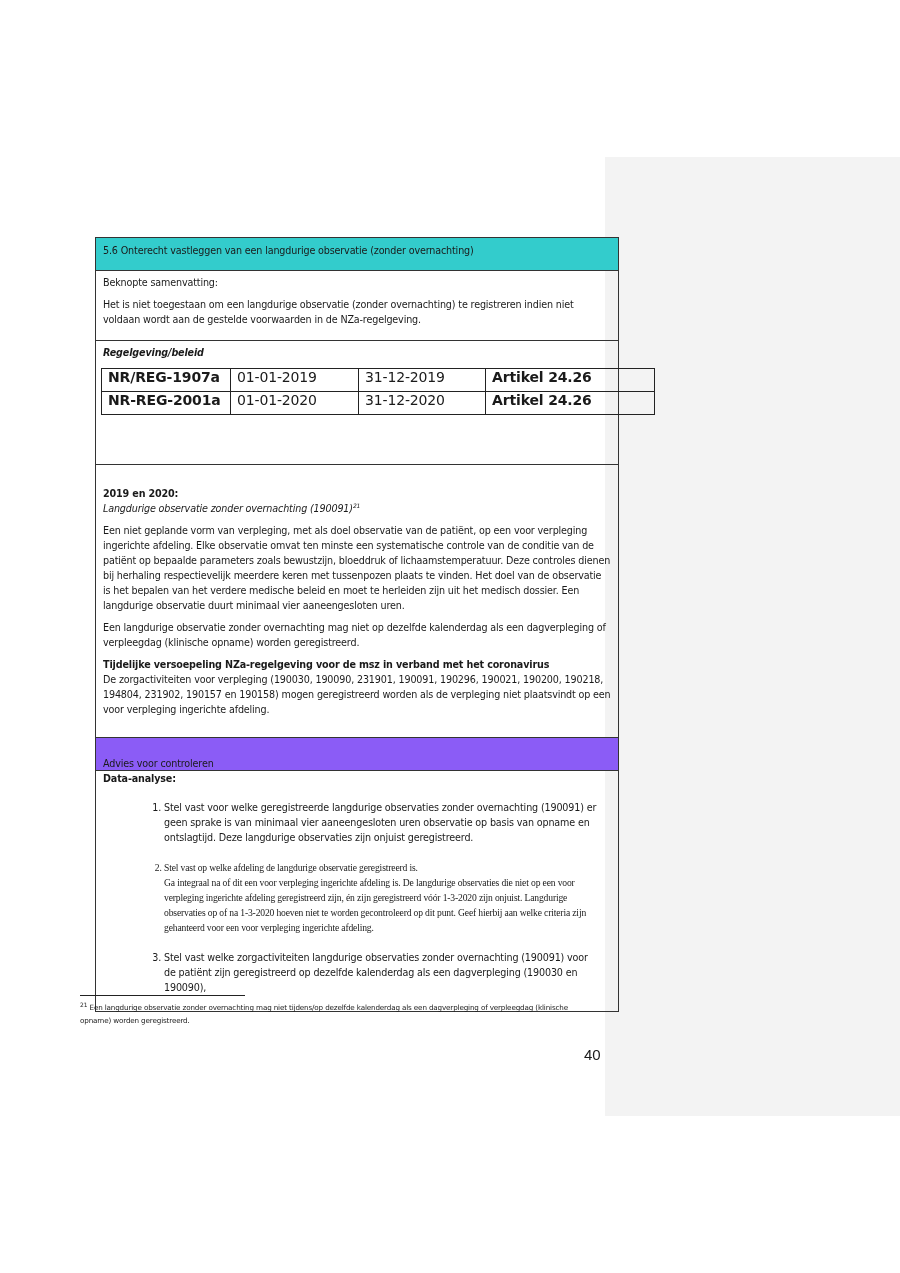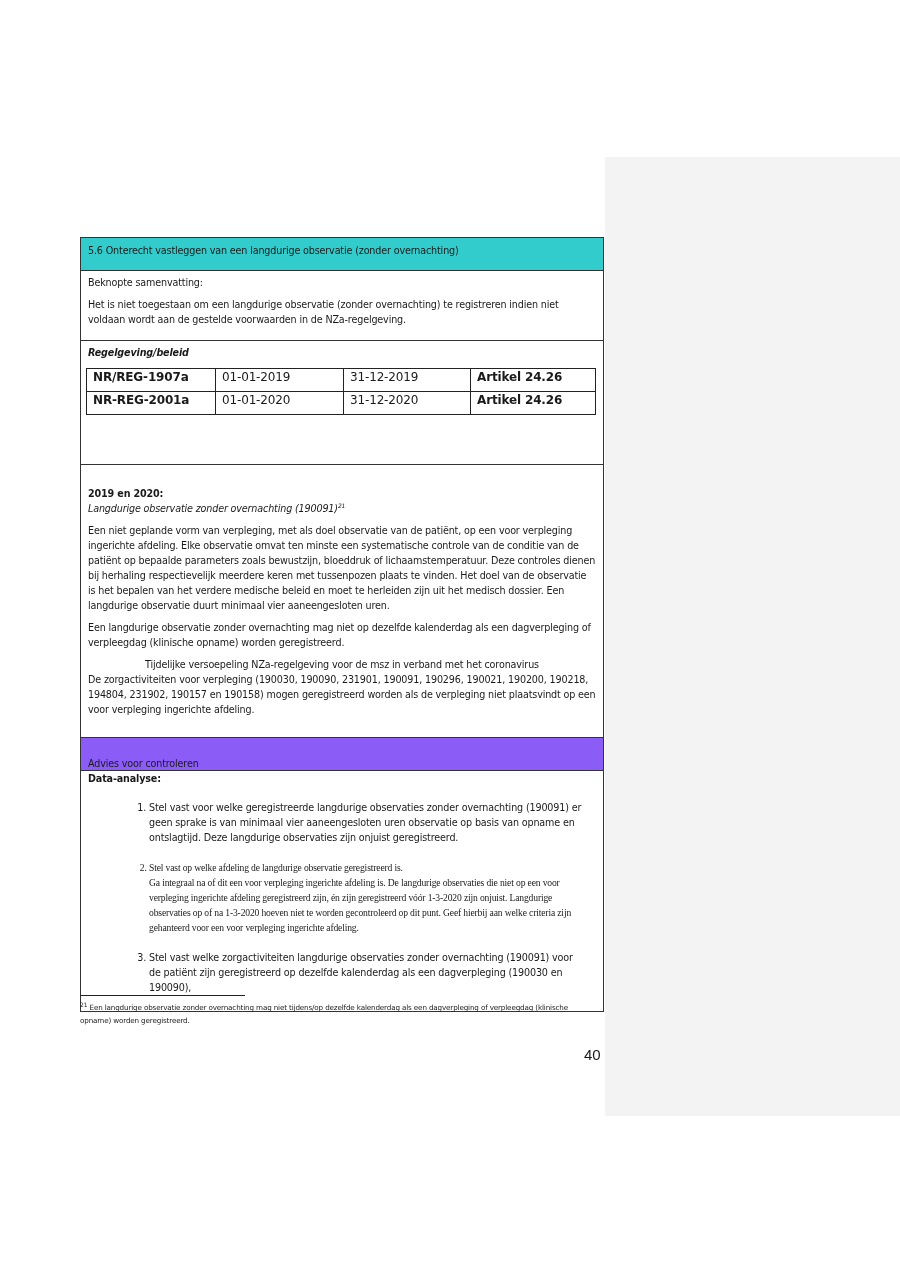--- a/index.html
+++ b/index.html
@@ -5,36 +5,36 @@
     html, body { margin: 0; padding: 0; }
     body {
       width: 900px; height: 1273px; position: relative; background: #ffffff;
       font-family: "DejaVu Sans", sans-serif; color: #1a1a1a; overflow: hidden;
     }
     .comment-pane {
       position: absolute; left: 605px; top: 157px; width: 295px; height: 959px;
       background: #f3f3f3;
     }
     .doc-box {
-      position: absolute; left: 80px; top: 237px; width: 522px;
+      position: absolute; left: 95px; top: 237px; width: 522px;
       border: 1.5px solid #333; border-bottom: none;
       font-size: 9.6px; line-height: 15px; letter-spacing: -0.15px;
     }
     .section { border-bottom: 1.5px solid #333; padding: 0 7px; }
     .hdr-teal { background: #33cccc; height: 33px; padding-top: 5px; box-sizing: border-box; }
     .hdr-yellow { background: #8b5cf6; height: 33px; padding-top: 18px; box-sizing: border-box; }
     .hdr-title { font-weight: normal; }
     p { margin: 0; }
     .mt8 { margin-top: 7px; }
     .italic { font-style: italic; }
     .bold { font-weight: bold; }
     sup { font-size: 6px; vertical-align: super; line-height: 0; }
     table.reg {
-      border-collapse: collapse; width: 510px; margin-top: 8px; margin-left: -2px;
-      font-size: 12px;
+      border-collapse: collapse; width: 554px; margin-top: 8px; margin-left: -2px;
+      font-size: 14px;
     }
     table.reg td {
       border: 1.5px solid #222; height: 21px; padding: 0 6px; vertical-align: top;
       padding-top: 1px;
     }
     table.reg td.c1 { width: 116px; font-weight: bold; }
     table.reg td.c2 { width: 115px; }
     table.reg td.c3 { width: 114px; }
     table.reg td.c4 { font-weight: bold; }
     ol { margin: 14px; padding-left: 47px; }
@@ -86,21 +86,21 @@
       </tr>
     </tbody>
       </table>
   </div>
 
   <div class="section" style="padding-top:5px;padding-bottom:20px;">
     <p class="bold" style="font-weight:600;margin-top:16px;">2019 en 2020:</p>
     <p class="italic"><span>Langdurige observatie zonder overnachting (190091)</span><sup>21</sup></p>
     <p class="mt8">Een niet geplande vorm van verpleging, met als doel observatie van de patiënt, op een voor verpleging ingerichte afdeling. Elke observatie omvat ten minste een systematische controle van de conditie van de patiënt op bepaalde parameters zoals bewustzijn, bloeddruk of lichaamstemperatuur. Deze controles dienen bij herhaling respectievelijk meerdere keren met tussenpozen plaats te vinden. Het doel van de observatie is het bepalen van het verdere medische beleid en moet te herleiden zijn uit het medisch dossier. Een langdurige observatie duurt minimaal vier aaneengesloten uren.</p>
     <p class="mt8">Een langdurige observatie zonder overnachting mag niet op dezelfde kalenderdag als een dagverpleging of verpleegdag (klinische opname) worden geregistreerd.</p>
-    <p class="mt8" style="font-weight:400;text-align:center;">Tijdelijke versoepeling NZa-regelgeving voor de msz in verband met het coronavirus</p>
+    <p class="mt8" style="font-weight:700;">Tijdelijke versoepeling NZa-regelgeving voor de msz in verband met het coronavirus</p>
     <p>De zorgactiviteiten voor verpleging (190030, 190090, 231901, 190091, 190296, 190021, 190200, 190218, 194804, 231902, 190157 en 190158) mogen geregistreerd worden als de verpleging niet plaatsvindt op een voor verpleging ingerichte afdeling.</p>
   </div>
 
   <div class="section hdr-yellow">
     <div class="hdr-title">Advies voor controleren</div>
   </div>
 
   <div class="section" style="padding-top:0;padding-bottom:2px;">
     <p style="font-weight:600;">Data-analyse:</p>
     <ol>

